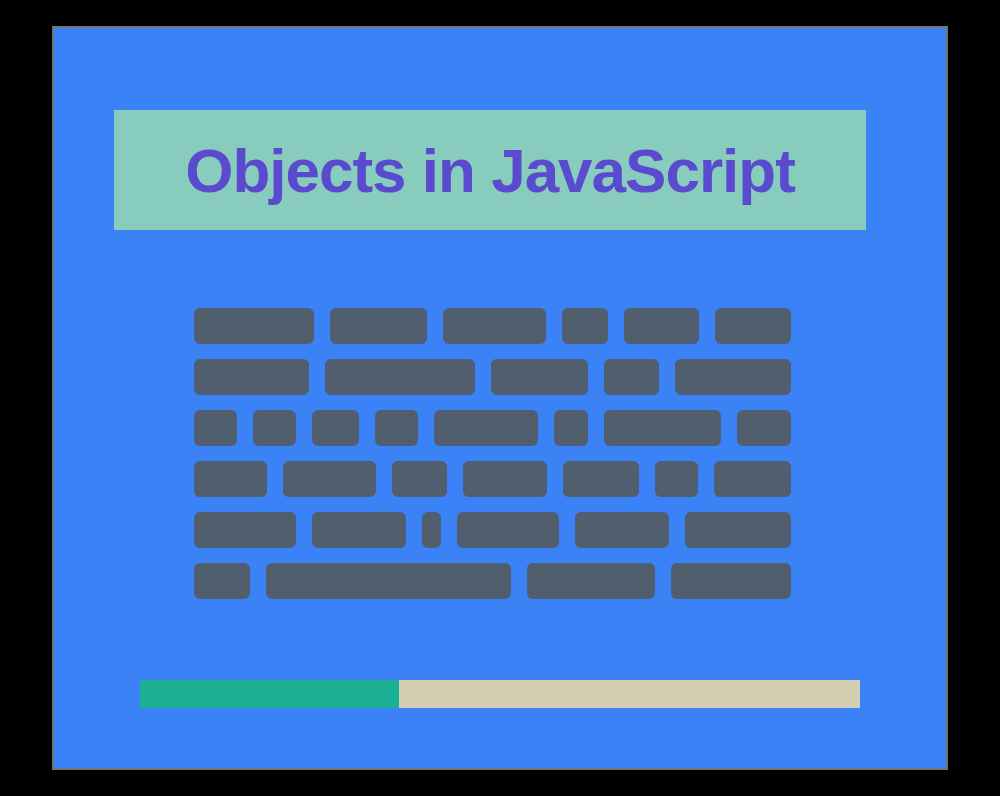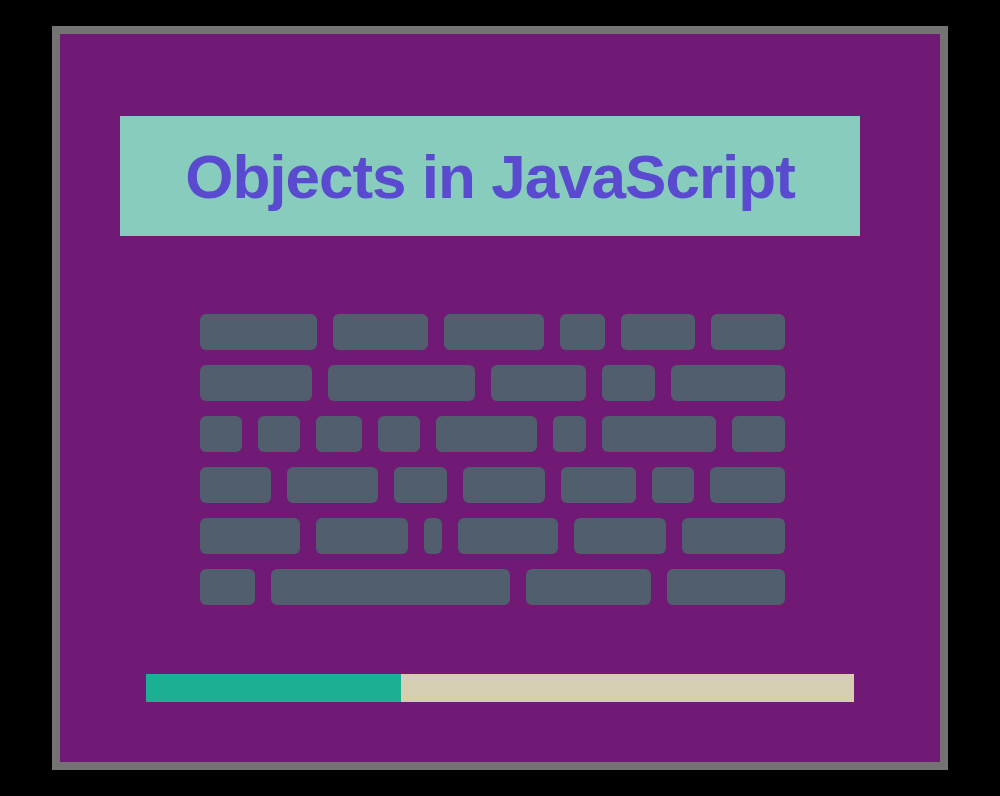--- a/index.html
+++ b/index.html
@@ -12,22 +12,22 @@
       height: 796px;
       background: #000000;
       display: flex;
       align-items: center;
       justify-content: center;
       font-family: -apple-system, BlinkMacSystemFont, "Segoe UI", Helvetica, Arial, sans-serif;
     }
     .card {
       width: 896px;
       height: 744px;
-      background: #701a75;
-      border: 8px solid #737373;
+      background: #3b82f6;
+      border: 2px solid #737373;
       position: relative;
       padding: 0;
     }
     .title-banner {
       position: absolute;
       top: 82px;
       left: 60px;
       right: 80px;
       height: 120px;
       background: #88ccbd;

